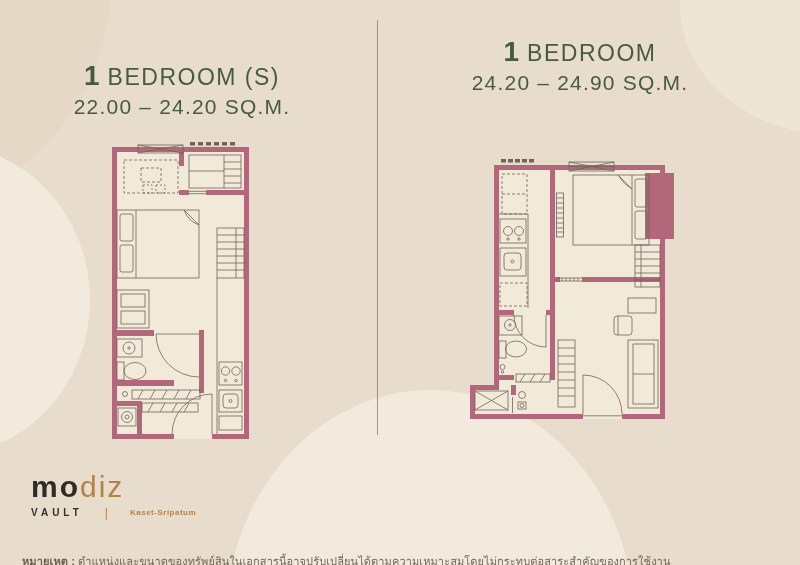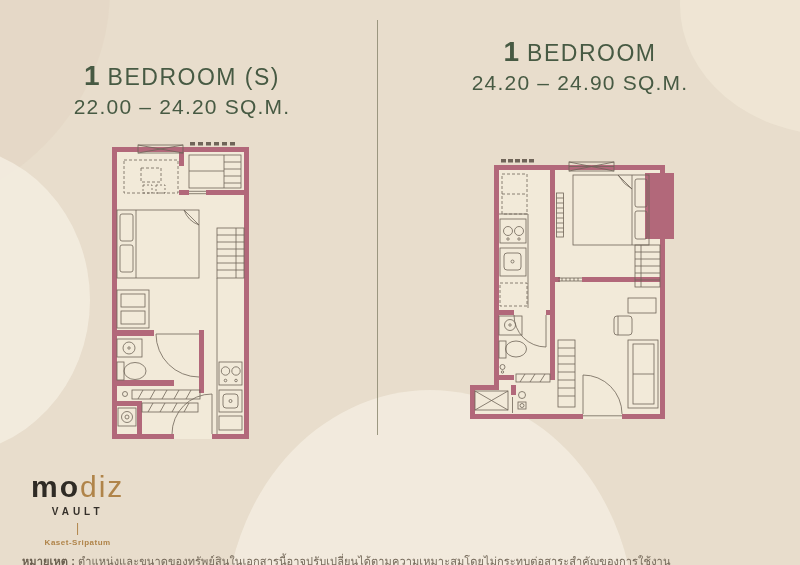--- a/index.html
+++ b/index.html
@@ -17,21 +17,21 @@
   .plan-num{font-size:28px;font-weight:700;letter-spacing:1px;margin-right:7px;}
   .plan-label{font-size:23px;font-weight:400;letter-spacing:1.5px;}
   .plan-area{font-size:21px;font-weight:400;letter-spacing:1.2px;margin-top:3px;}
   .floorplan{position:absolute;}
   .fp-left{left:112px;top:141px;width:140px;height:298px;}
   .fp-right{left:470px;top:157px;width:204px;height:262px;}
   .logo{position:absolute;left:31px;top:472px;line-height:1;}
   .logo-word{font-size:30px;font-weight:700;letter-spacing:2px;}
   .logo-mo{color:#2f2b25;}
   .logo-diz{color:#b08449;font-weight:500;}
-  .logo-sub{margin-top:5px;font-size:10px;display:flex;align-items:center;gap:5px;flex-direction:column;}
+  .logo-sub{margin-top:5px;font-size:10px;display:flex;align-items:center;gap:22px;}
   .logo-vault{color:#35302a;letter-spacing:4px;font-weight:600;}
   .logo-sep{color:#b08449;font-weight:300;font-size:12px;}
   .logo-loc{color:#b08449;font-size:8px;letter-spacing:.5px;font-weight:700;}
   .footnote{position:absolute;left:22px;top:552px;font-size:11px;color:#75695a;letter-spacing:.1px;white-space:nowrap;}
   .footnote b{font-weight:700;color:#6b5f50;}
   svg .ln{stroke:#6f6458;stroke-width:.8;fill:none;}
 </style>
 </head>
 <body>
 

